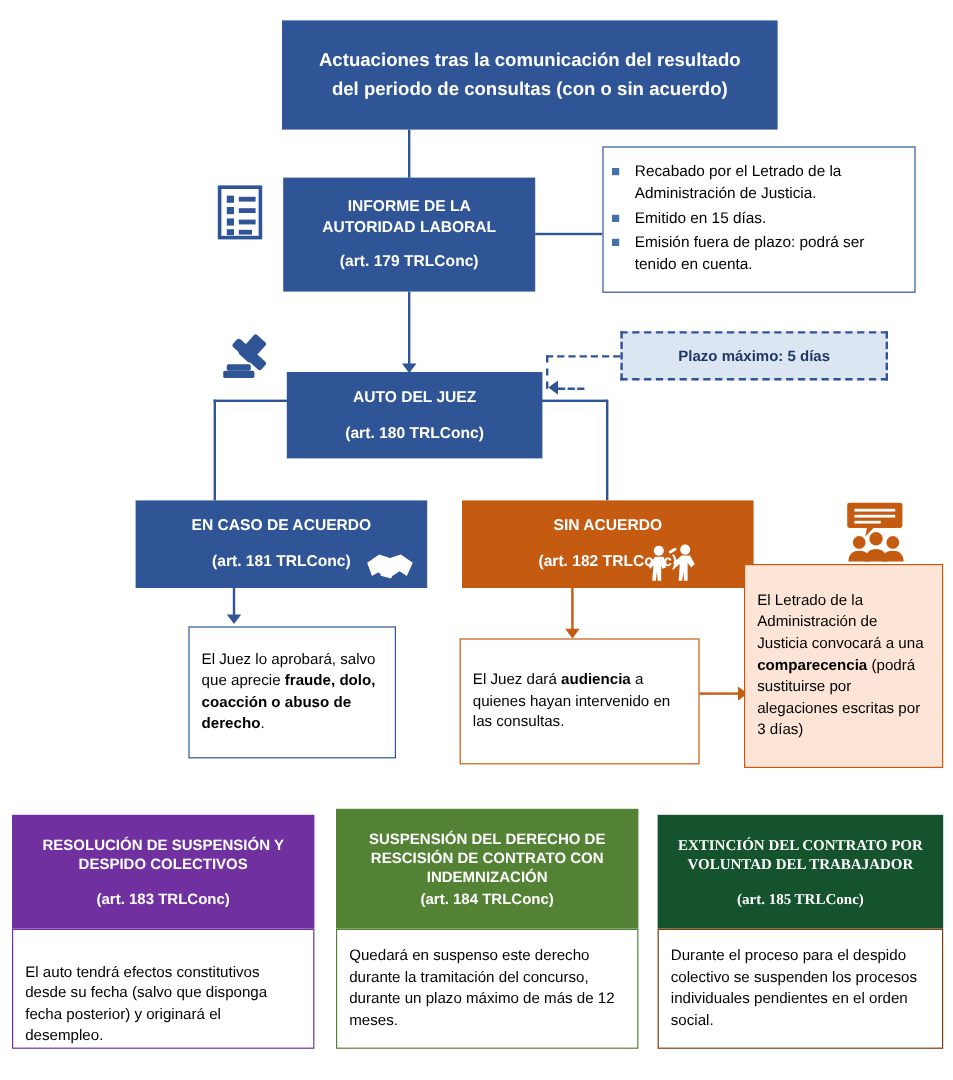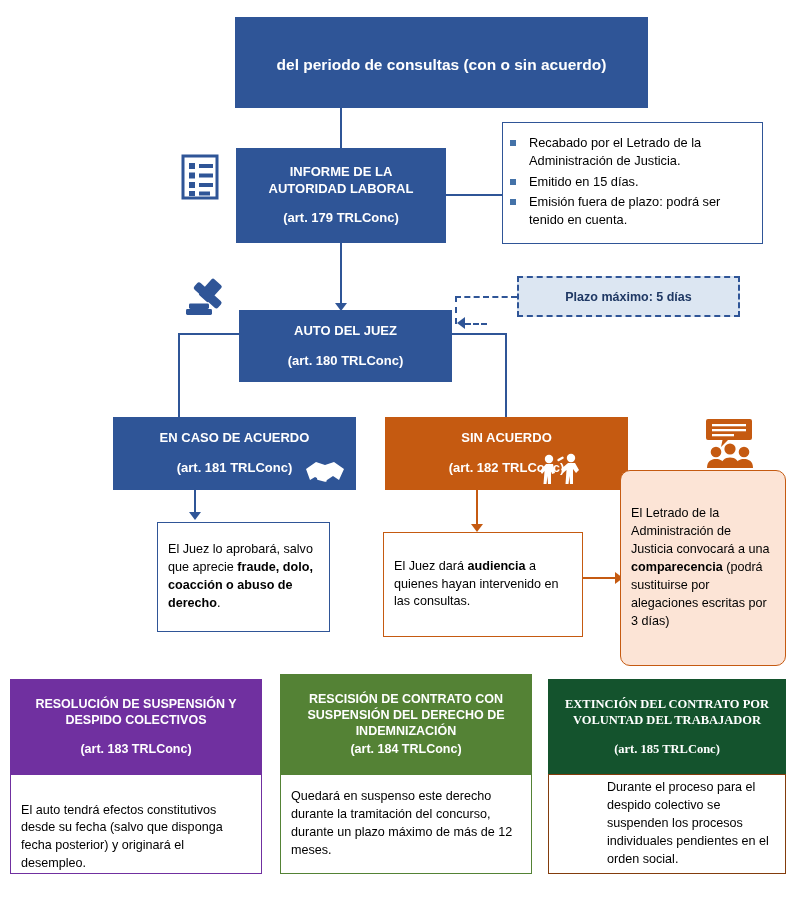--- a/index.html
+++ b/index.html
@@ -84,20 +84,21 @@
   }
 
   .icon{position:absolute;}
 </style>
 </head>
 <body>
 
 <div class="canvas">
 
   <div class="box filled blue" style="left:235px;top:17px;width:413px;height:91px;font-size:15.5px;">
+    <span class="ttl">Actuaciones tras la comunicación del resultado</span>
     <span class="ttl" style="margin-top:4px;">del periodo de consultas (con o sin acuerdo)</span>
   </div>
 
   <div class="ln" style="left:340px;top:108px;width:1.8px;height:40px;"></div>
 
   <div class="box filled blue" style="left:236px;top:148px;width:210px;height:95px;font-size:13px;">
     <span class="ttl">INFORME DE LA</span>
     <span class="ttl">AUTORIDAD LABORAL</span>
     <span class="art">(art. 179 TRLConc)</span>
   </div>
@@ -212,21 +213,21 @@
 
   <div class="box outline ob-orange" style="left:383px;top:532px;width:200px;height:105px;font-size:12.6px;">
     <div class="inner">
       <span>El Juez dará </span><b>audiencia</b><span> a quienes hayan intervenido en las consultas.</span>
     </div>
   </div>
 
   <div class="ln o" style="left:583px;top:577px;width:36px;height:1.8px;"></div>
   <div class="arrow-right" style="left:615px;top:572px;"></div>
 
-  <div class="box outline peach" style="left:620px;top:470px;width:166px;height:196px;font-size:12.6px;border-radius:10px;">
+  <div class="box outline peach" style="left:620px;top:470px;width:166px;height:170px;font-size:12.6px;">
     <div class="inner">
       <span>El Letrado de la Administración de Justicia convocará a una </span><b>comparecencia</b><span> (podrá sustituirse por alegaciones escritas por 3 días)</span>
     </div>
   </div>
 
   <div class="icon" style="left:694px;top:418px;">
     <svg width="62" height="52" viewBox="0 0 62 52">
       <g fill="#c55a11">
         <path d="M14 1 H56 A2 2 0 0 1 58 3 V20 A2 2 0 0 1 56 22 H34 L27 29 L28.5 22 H14 A2 2 0 0 1 12 20 V3 A2 2 0 0 1 14 1 Z"></path>
         <circle cx="22" cy="34" r="5.3"></circle>
@@ -247,31 +248,31 @@
   <div class="box filled purple" style="left:10px;top:679px;width:252px;height:95px;font-size:12.5px;">
     <span class="ttl">RESOLUCIÓN DE SUSPENSIÓN Y</span>
     <span class="ttl">DESPIDO COLECTIVOS</span>
     <span class="art">(art. 183 TRLConc)</span>
   </div>
   <div class="box outline ob-purple" style="left:10px;top:774px;width:252px;height:100px;font-size:12.6px;">
     <div class="inner">El auto tendrá efectos constitutivos desde su fecha (salvo que disponga fecha posterior) y originará el desempleo.</div>
   </div>
 
   <div class="box filled green" style="left:280px;top:674px;width:252px;height:100px;font-size:12.5px;">
+    <span class="ttl">SUSPENSIÓN DEL DERECHO DE</span>
     <span class="ttl">RESCISIÓN DE CONTRATO CON</span>
-    <span class="ttl">SUSPENSIÓN DEL DERECHO DE</span>
     <span class="ttl">INDEMNIZACIÓN</span>
     <span class="art" style="margin-top:2px;">(art. 184 TRLConc)</span>
   </div>
   <div class="box outline ob-green" style="left:280px;top:774px;width:252px;height:100px;font-size:12.6px;">
     <div class="inner">Quedará en suspenso este derecho durante la tramitación del concurso, durante un plazo máximo de más de 12 meses.</div>
   </div>
 
   <div class="box filled brown" style="left:548px;top:679px;width:238px;height:95px;font-size:12.5px;">
     <span class="ttl">EXTINCIÓN DEL CONTRATO POR</span>
     <span class="ttl">VOLUNTAD DEL TRABAJADOR</span>
     <span class="art">(art. 185 TRLConc)</span>
   </div>
-  <div class="box outline ob-brown" style="left:548px;top:774px;width:238px;height:100px;font-size:12.6px;padding-left:48px;">
+  <div class="box outline ob-brown" style="left:548px;top:774px;width:238px;height:100px;font-size:12.6px;">
     <div class="inner">Durante el proceso para el despido colectivo se suspenden los procesos individuales pendientes en el orden social.</div>
   </div>
 
 </div>
 
 </body></html>

